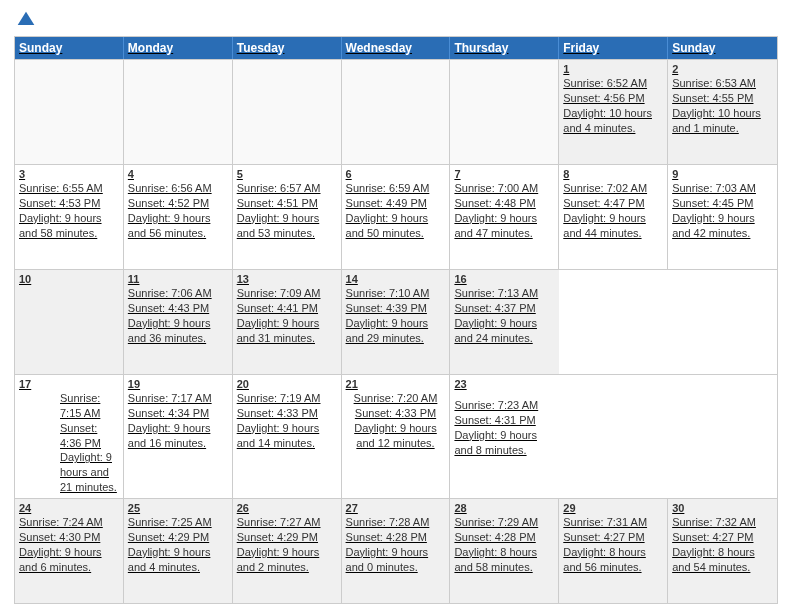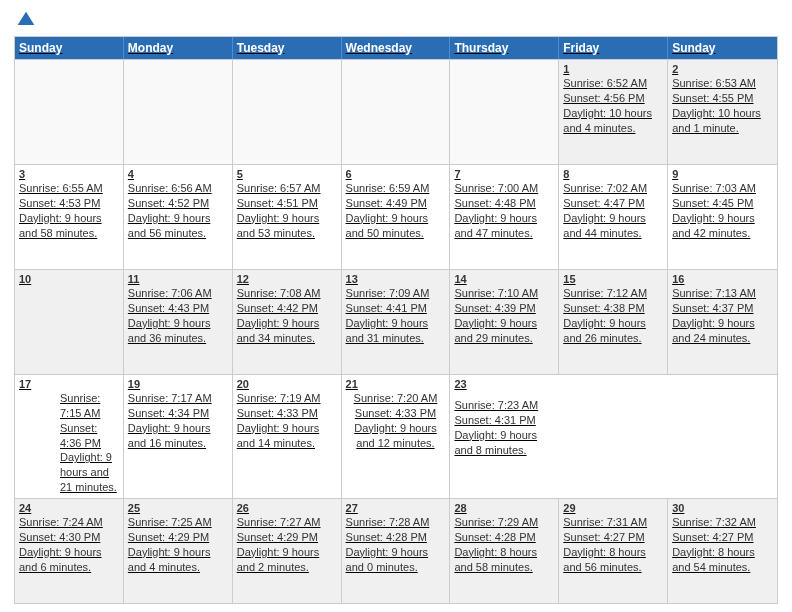--- a/index.html
+++ b/index.html
@@ -209,42 +209,30 @@
           <div class="cal-cell shaded">
             <span class="day-num">10</span>
           </div>
           <div class="cal-cell shaded">
             <span class="day-num">11</span>
             <div class="day-info" style="white-space: pre-line;">Sunrise: 7:06 AM
 Sunset: 4:43 PM
 Daylight: 9 hours and 36 minutes.</div>
           </div>
           <div class="cal-cell shaded">
-            <span class="day-num">12</span>
-            <div class="day-info" style="white-space: pre-line;">Sunrise: 7:08 AM
-Sunset: 4:42 PM
-Daylight: 9 hours and 34 minutes.</div>
-          </div>
-          <div class="cal-cell shaded">
             <span class="day-num">13</span>
             <div class="day-info" style="white-space: pre-line;">Sunrise: 7:09 AM
 Sunset: 4:41 PM
 Daylight: 9 hours and 31 minutes.</div>
           </div>
           <div class="cal-cell shaded">
             <span class="day-num">14</span>
             <div class="day-info" style="white-space: pre-line;">Sunrise: 7:10 AM
 Sunset: 4:39 PM
 Daylight: 9 hours and 29 minutes.</div>
-          </div>
-          <div class="cal-cell shaded">
-            <span class="day-num">15</span>
-            <div class="day-info" style="white-space: pre-line;">Sunrise: 7:12 AM
-Sunset: 4:38 PM
-Daylight: 9 hours and 26 minutes.</div>
           </div>
           <div class="cal-cell shaded">
             <span class="day-num">16</span>
             <div class="day-info" style="white-space: pre-line;">Sunrise: 7:13 AM
 Sunset: 4:37 PM
 Daylight: 9 hours and 24 minutes.</div>
           </div>
         </div>
         <div class="cal-row">
           <div class="cal-cell">

